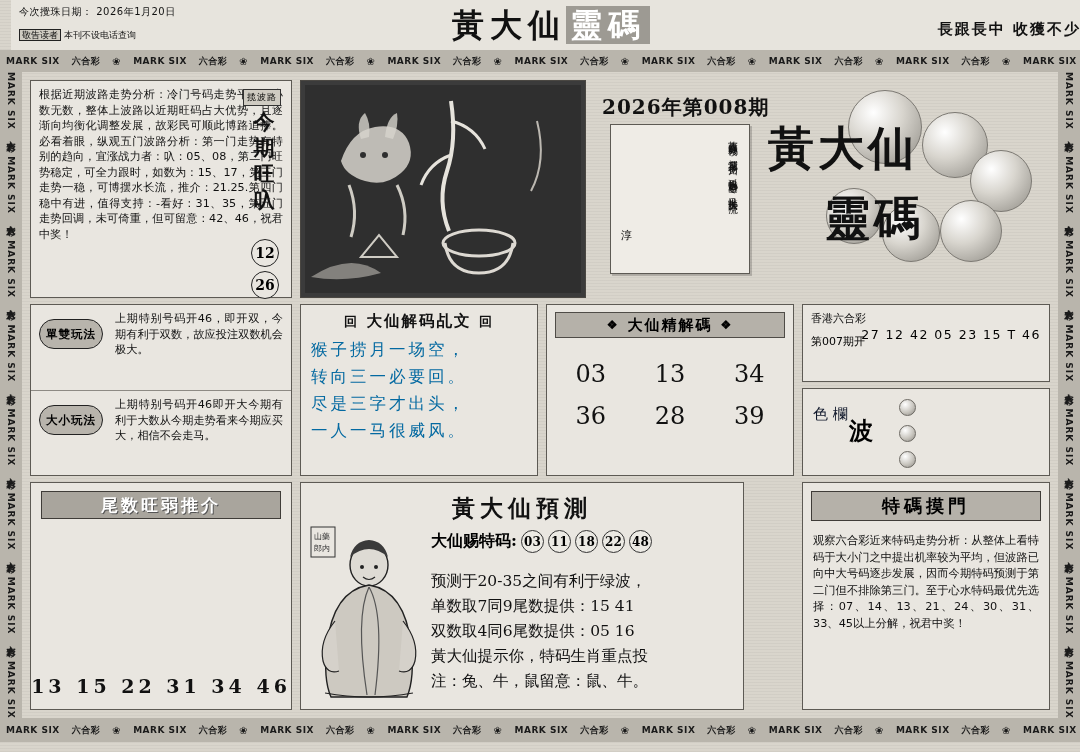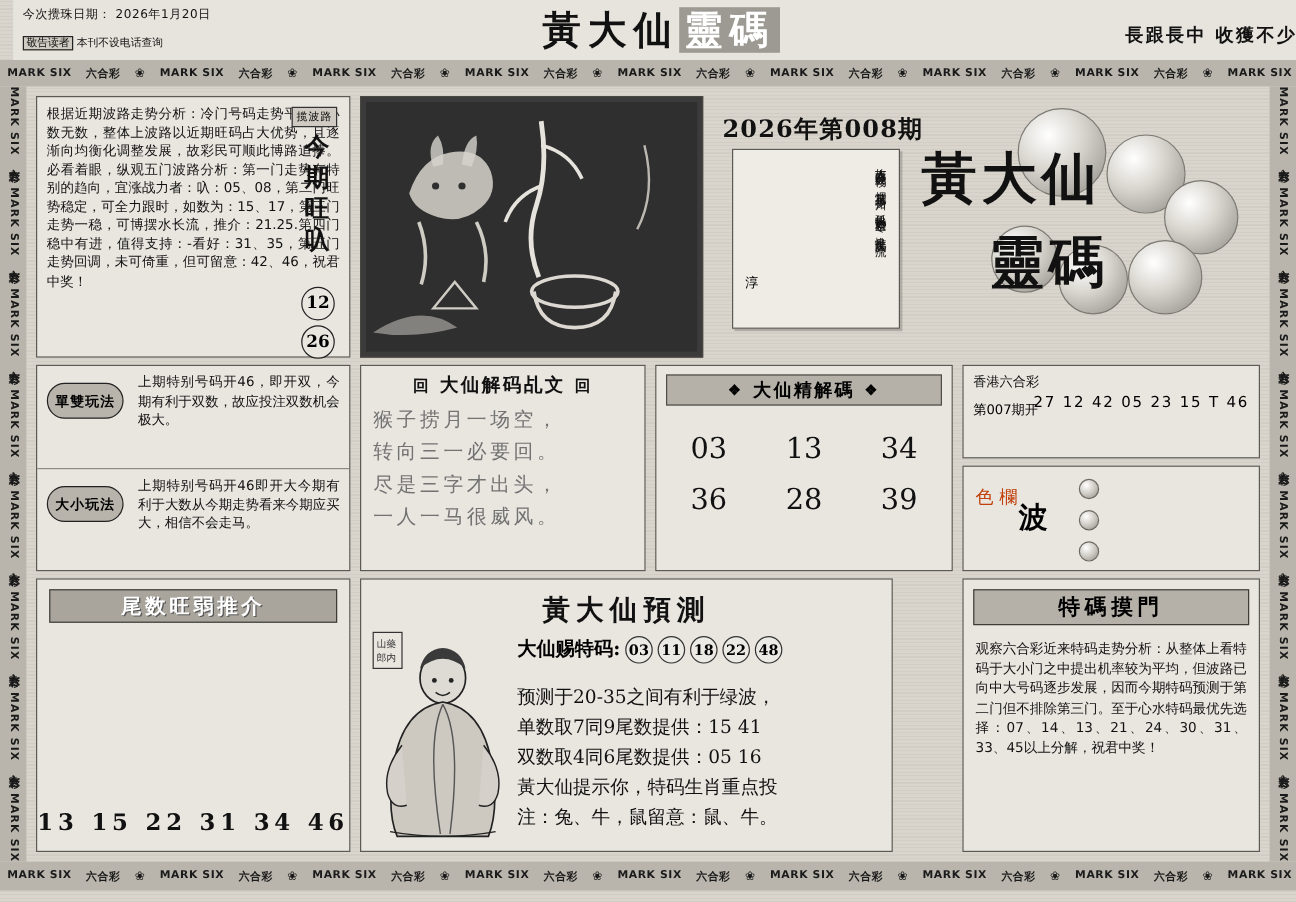--- a/index.html
+++ b/index.html
@@ -158,21 +158,21 @@
   }
 
   #decode { left:278px; top:232px; width:238px; height:172px; padding:4px; }
   .decode-head {
     text-align:center; font-family:"DejaVu Serif", serif; font-size:15.5px;
     font-weight:bold; letter-spacing:2px; color:#111; margin:2px 0 4px;
   }
   .decode-head .sq { font-size:13px; }
   .decode-body {
     font-family:"DejaVu Serif", serif; font-size:16.5px; line-height:27px;
-    letter-spacing:3px; color:#737373; padding-left:6px;
+    letter-spacing:3px; color:#0369a1; padding-left:6px;
   }
 
   #precise { left:524px; top:232px; width:248px; height:172px; padding:4px; }
   .precise-head {
     margin:3px 4px 0; height:26px; background:#b5b1a9; border:1px solid #4f4c47;
     display:flex; align-items:center; justify-content:center; gap:8px;
     font-family:"DejaVu Serif", serif; font-size:15px; font-weight:bold; letter-spacing:2px;
   }
   .precise-head .gem { font-size:12px; }
   .precise-nums {
@@ -184,21 +184,21 @@
   #hkinfo { left:780px; top:232px; width:248px; height:78px; padding:6px 8px; }
   #hkinfo .lbl { font-size:11px; color:#111; }
   #hkinfo .draw { margin-top:8px; font-size:11px; }
   #hkinfo .nums {
     position:absolute; right:8px; top:22px;
     font-size:12.5px; letter-spacing:1.5px; font-family:"DejaVu Sans", sans-serif;
   }
   #colorwave { left:780px; top:316px; width:248px; height:88px; padding:4px 8px; }
   #colorwave .cw-left {
     position:absolute; left:10px; top:8px;
-    font-family:"DejaVu Serif", serif; font-size:15px; line-height:34px; color:#c2410c;
+    font-family:"DejaVu Serif", serif; font-size:15px; line-height:34px; color:#0f172a;
   }
   #colorwave .cw-mid {
     position:absolute; left:46px; top:26px;
     font-family:"DejaVu Serif", serif; font-size:24px; font-weight:bold;
   }
   #colorwave .dots { position:absolute; left:96px; top:10px; }
   #colorwave .dot {
     width:17px;height:17px;border-radius:50%;
     border:1px solid #6d6a64; margin-bottom:9px;
     background:radial-gradient(circle at 35% 30%, #fff 0%, #c9c6bf 55%, #8d8a84 100%);

